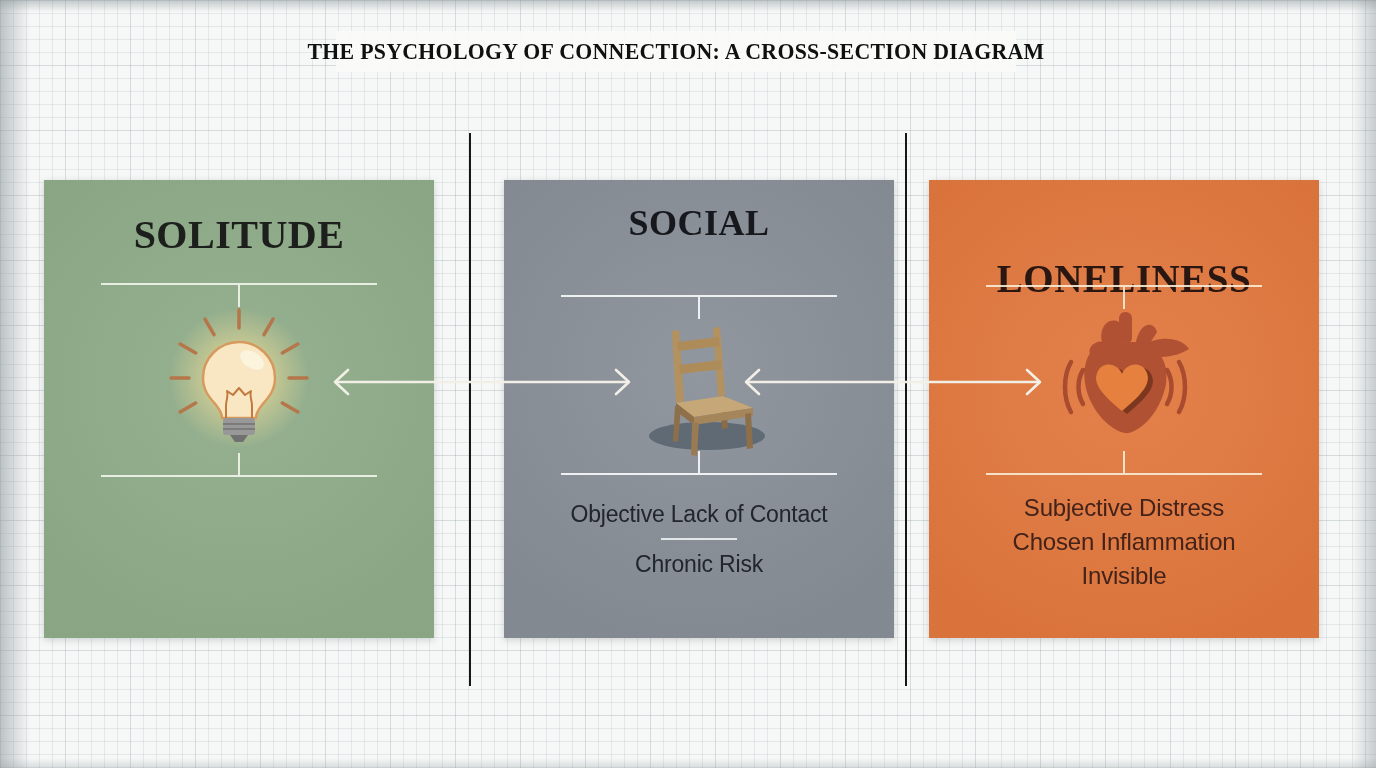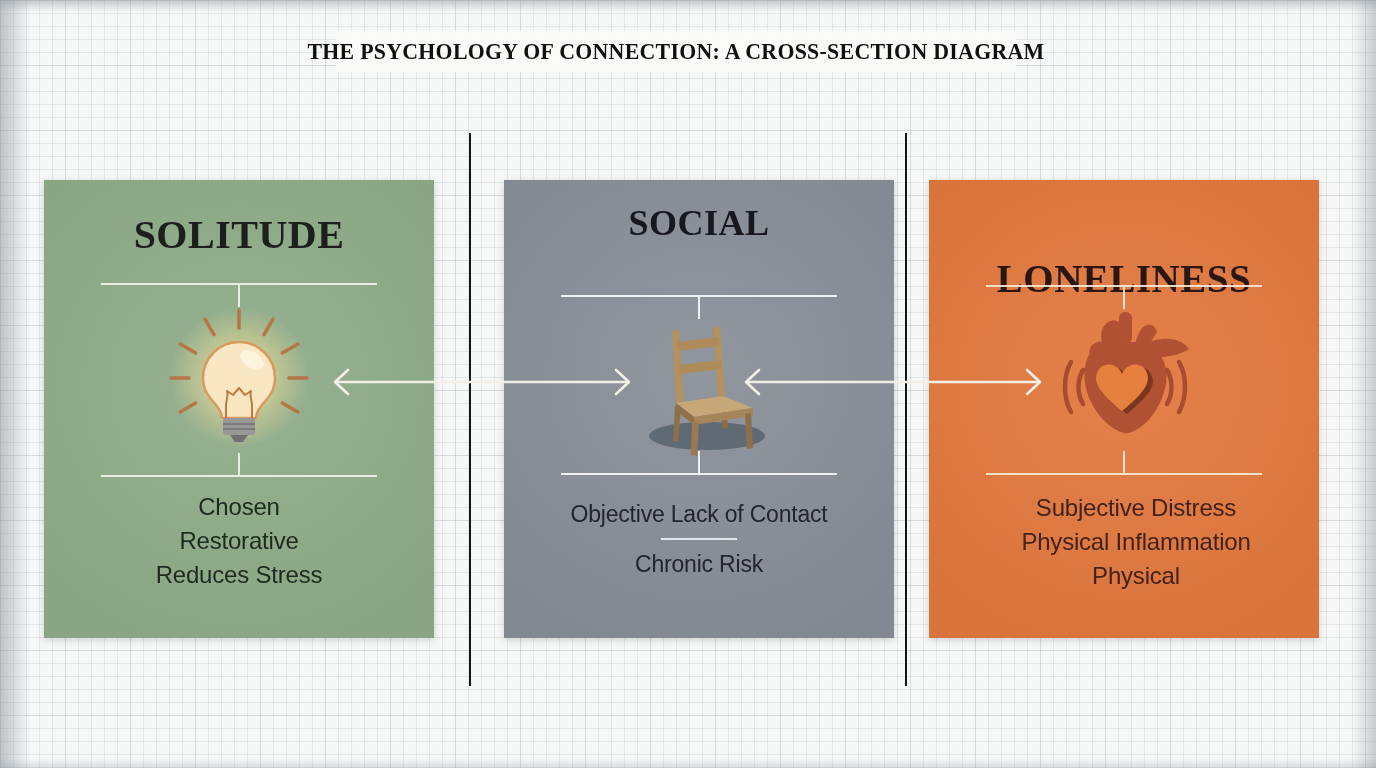--- a/index.html
+++ b/index.html
@@ -64,21 +64,21 @@
   .tick-up{bottom:2px;}
 
   .icon{position:absolute;}
   .icon-bulb{left:120px;top:120px;}
   .icon-chair{left:115px;top:140px;}
   .icon-heart{left:114px;top:120px;}
 
   .items{position:absolute;left:0;width:100%;text-align:center;font-size:24px;line-height:34px;letter-spacing:-0.2px;}
   .panel-solitude .items{top:310px;}
   .panel-isolation .items{top:317px;font-size:23px;}
-  .panel-loneliness .items{top:311px;padding-left:12px;}
+  .panel-loneliness .items{top:311px;}
   .item-divider{width:76px;height:2px;background:rgba(245,247,247,0.85);margin:7px auto;}
 
   .arrow{position:absolute;top:360px;z-index:2;}
   .arrow-1{left:330px;}
   .arrow-2{left:741px;}
 </style>
 </head>
 <body>
 
 <div class="stage">
@@ -123,25 +123,20 @@
       <ellipse cx="88" cy="60" rx="13" ry="8" fill="#fdf4de" transform="rotate(32 88 60)"></ellipse>
       <path d="M62 118 L62 106 C62 99 65 96 63 91 L69 95 L75 88 L81 95 L87 91 C85 96 88 99 88 106 L88 118" fill="none" stroke="#c07a3e" stroke-width="2" stroke-linejoin="round"></path>
       <rect x="59" y="118" width="32" height="17" rx="3" fill="#989898"></rect>
       <path d="M59 124 H91 M59 129 H91" stroke="#7b7b7b" stroke-width="2"></path>
       <path d="M66 135 L84 135 L79 142 L71 142 Z" fill="#707070"></path>
     </svg>
 
     <div class="bracket bracket-bottom">
       <span class="tick tick-up"></span>
     </div>
-    <div class="items" style="color: rgb(31, 42, 31);">
-      <div class="item">Chosen</div>
-      <div class="item">Restorative</div>
-      <div class="item">Reduces Stress</div>
-    </div>
   </section>
 
   <section class="panel panel-isolation" style="background-color: rgb(138, 144, 153);">
     <h2 class="panel-title" style="color: rgb(22, 24, 29);">
       <span>SOCIAL</span>
     </h2>
     <div class="bracket bracket-top">
       <span class="tick tick-down"></span>
     </div>
 
@@ -195,22 +190,22 @@
         <path d="M136 62 C144 76 144 98 136 112"></path>
         <path d="M124 70 C130 80 130 94 124 104"></path>
       </g>
     </svg>
 
     <div class="bracket bracket-bottom">
       <span class="tick tick-up"></span>
     </div>
     <div class="items" style="color: rgb(67, 34, 26);">
       <div class="item">Subjective Distress</div>
-      <div class="item">Physical Inflammation</div>
-      <div class="item">Physical</div>
+      <div class="item">Chosen Inflammation</div>
+      <div class="item">Invisible</div>
     </div>
   </section>
 
   <svg class="arrow arrow-1" width="304" height="44" viewBox="0 0 304 44">
     <g fill="none" stroke="#f2f0e6" stroke-width="2.6" stroke-linecap="round" stroke-linejoin="round">
       <line x1="6" y1="22" x2="298" y2="22"></line>
       <path d="M18 10 L5 22 L18 34"></path>
       <path d="M286 10 L299 22 L286 34"></path>
     </g>
   </svg>

